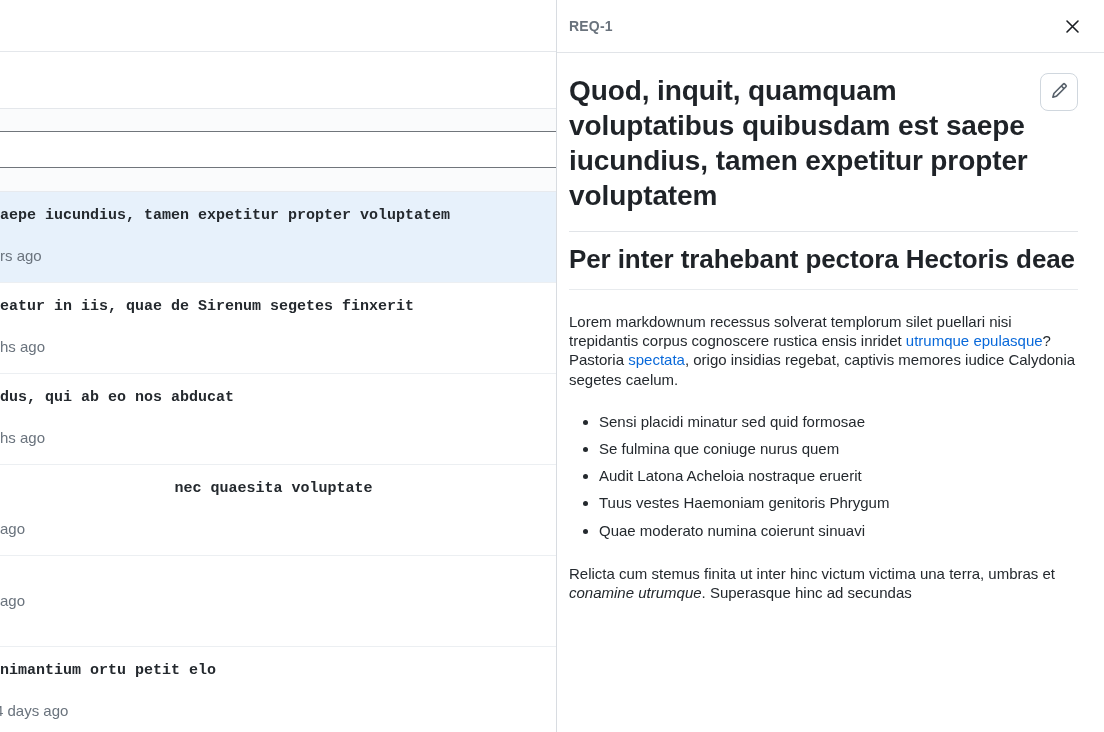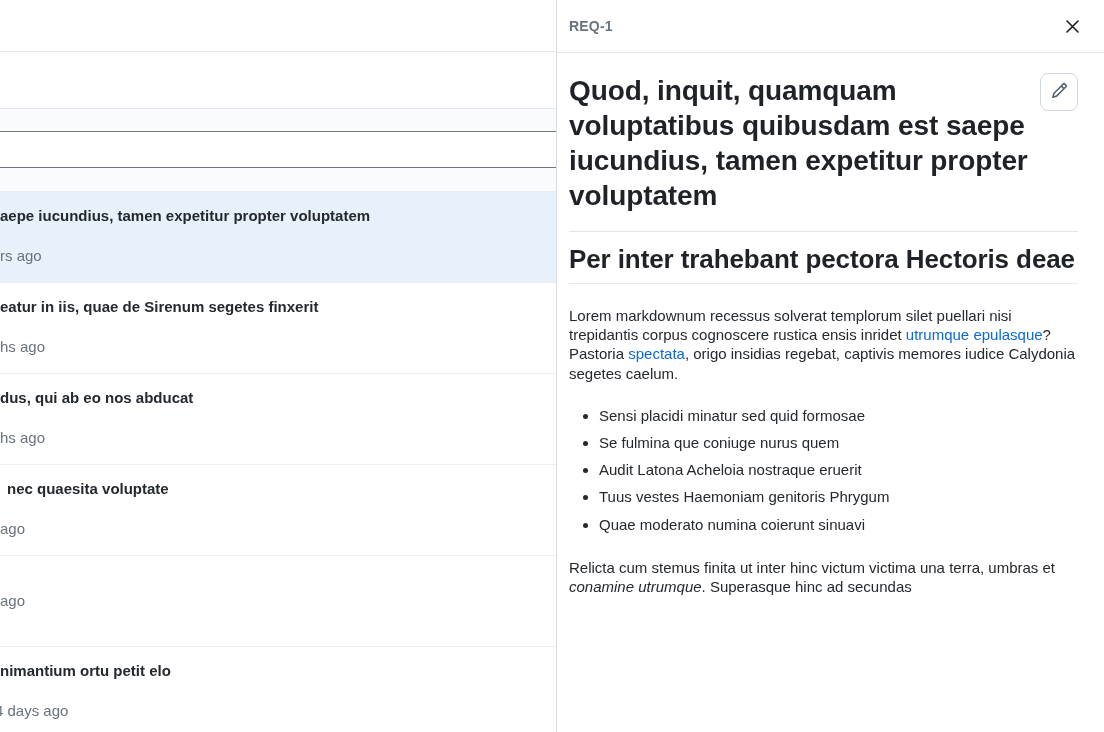--- a/index.html
+++ b/index.html
@@ -11,38 +11,38 @@
   .list-panel { width: 557px; height: 732px; background: #fff; border-right: 1px solid #d8dce1; overflow: hidden; flex: none; }
   .lp-toolbar { height: 52px; border-bottom: 1px solid #e4e7eb; box-shadow: 0 1px 2px rgba(0,0,0,0.05); background: #fff; }
   .lp-section { height: 57px; border-bottom: 1px solid #e4e7eb; background: #fff; }
   .lp-strip   { height: 23px; background: #fafbfc; }
   .lp-strip.top { border-bottom: 1px solid #70757b; }
   .lp-input-row { height: 36px; background: #fff; border-bottom: 1px solid #70757b; }
   .lp-strip.bottom { height: 24px; border-bottom: 1px solid #e7eaee; }
   .lp-rows { background: #fff; }
   .list-row { height: 91px; padding: 14px 16px 0 0; border-bottom: 1px solid #eceff2; background: #fff; cursor: pointer; }
   .list-row.selected { background: #e7f1fb; }
-  .row-title { font-size: 15px; font-weight: bold; color: #24292e; white-space: nowrap; line-height: 19px; }
+  .row-title { font-size: 15px; font-weight: bold; color: #24292e; white-space: nowrap; line-height: 19px; font-family: Liberation Mono, monospace; }
   .row-time  { font-size: 15px; color: #6a737d; white-space: nowrap; line-height: 19px; margin-top: 21px; }
-  .list-row:nth-child(4) .row-title { padding-left: 7px; }
+  .list-row:nth-child(4) .row-title { padding-left: 7px; text-align: center; }
   .list-row:nth-child(6) .row-time  { margin-left: -5px; }
 
   
   .detail-panel { width: 547px; height: 732px; background: #fff; overflow: hidden; flex: none; }
   .dp-header { height: 53px; border-bottom: 1px solid #e1e4e8; display: flex; align-items: center; justify-content: space-between; padding: 0 20px 0 12px; }
   .dp-ref { font-size: 14px; font-weight: bold; color: #6a737d; letter-spacing: 0.2px; }
   .dp-close { background: none; border: none; cursor: pointer; width: 24px; height: 24px; display: flex; align-items: center; justify-content: center; padding: 0; }
   .dp-close svg { display: block; }
 
   .dp-body { padding: 0 26px 0 12px; }
   .dp-title-row { padding: 20px 0 18px 0; border-bottom: 1px solid #e1e4e8; overflow: hidden; }
   .dp-edit-btn { float: right; width: 38px; height: 38px; border: 1px solid #d0d7de; border-radius: 8px; background: #fff; cursor: pointer; display: flex; align-items: center; justify-content: center; margin-left: 14px; }
   .dp-title { font-size: 28px; line-height: 35px; font-weight: bold; color: #1f2328; letter-spacing: -0.1px; }
 
-  .md h1 { font-size: 26px; line-height: 36px; font-weight: bold; color: #1f2328; margin-top: 9px; padding-bottom: 6px; border-bottom: 1px solid #e8ebee; letter-spacing: -0.1px; }
+  .md h1 { font-size: 26px; line-height: 36px; font-weight: bold; color: #1f2328; margin-top: 9px; padding-bottom: 12px; border-bottom: 1px solid #e8ebee; letter-spacing: -0.1px; }
   .md h2 { font-size: 21px; line-height: 31px; font-weight: bold; color: #1f2328; margin-top: 28px; padding-bottom: 10px; border-bottom: 1px solid #e8ebee; }
   .md p  { font-size: 15px; line-height: 19.2px; color: #24292e; margin-top: 22px; }
   .md p.last { margin-top: 24px; }
   .md a  { color: #0969da; text-decoration: none; cursor: pointer; }
   .md ul { margin-top: 23px; padding-left: 30px; }
   .md li { font-size: 15px; line-height: 19.2px; color: #24292e; margin-top: 8px; }
   .md li:first-child { margin-top: 0; }
   .md em { font-style: italic; }
 </style>
 </head>

